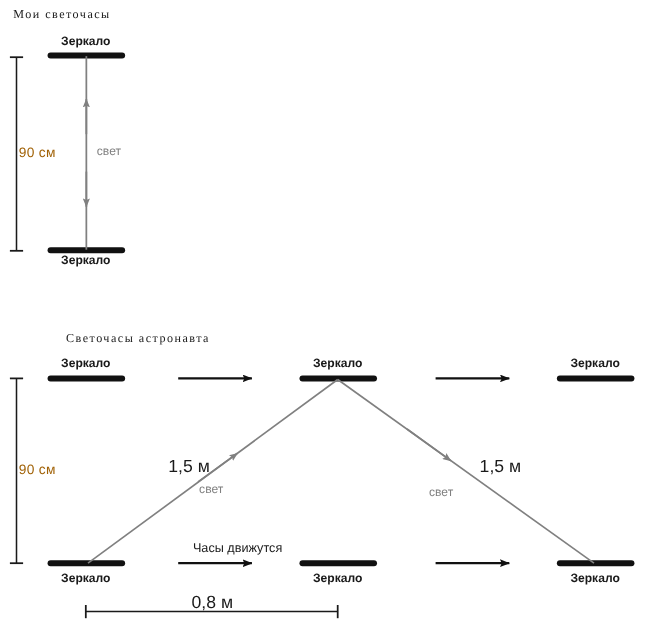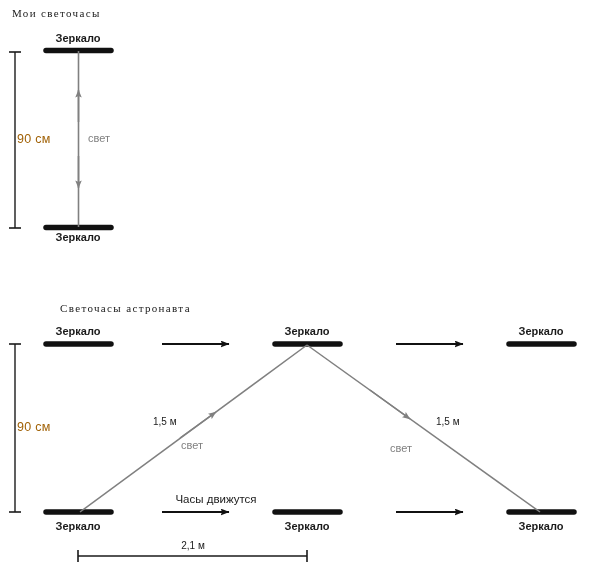--- a/index.html
+++ b/index.html
@@ -51,21 +51,21 @@
     font-size: 12.5px;
     color: #a16207;
     letter-spacing: 0.3px;
   }
   .light-label {
     font-size: 11px;
     color: #808080;
     text-align: right;
   }
   .len-label {
-    font-size: 10px;
+    font-size: 16px;
     color: #1a1a1a;
   }
   .move-label {
     font-size: 11.5px;
     color: #1a1a1a;
     margin-left: 20px;
   }
   .ctr {
     transform: translateX(-50%);
   }
@@ -185,15 +185,15 @@
   <div class="lbl mirror-label ctr" style="left:541px; top:521px;">Зеркало</div>
 
   <div class="lbl len-label" style="left:153px; top:417px;">1,5 м</div>
   <div class="lbl light-label" style="left:181px; top:440px;">свет</div>
 
   <div class="lbl len-label" style="left:436px; top:417px;">1,5 м</div>
   <div class="lbl light-label" style="left:390px; top:443px;">свет</div>
 
   <div class="lbl move-label ctr" style="left:196px; top:494px;">Часы движутся</div>
 
-  <div class="lbl len-label ctr" style="left:193px; top:541px;">2,1 м</div>
+  <div class="lbl len-label ctr" style="left:193px; top:541px;">0,8 м</div>
 
 </div>
 
 </body></html>

